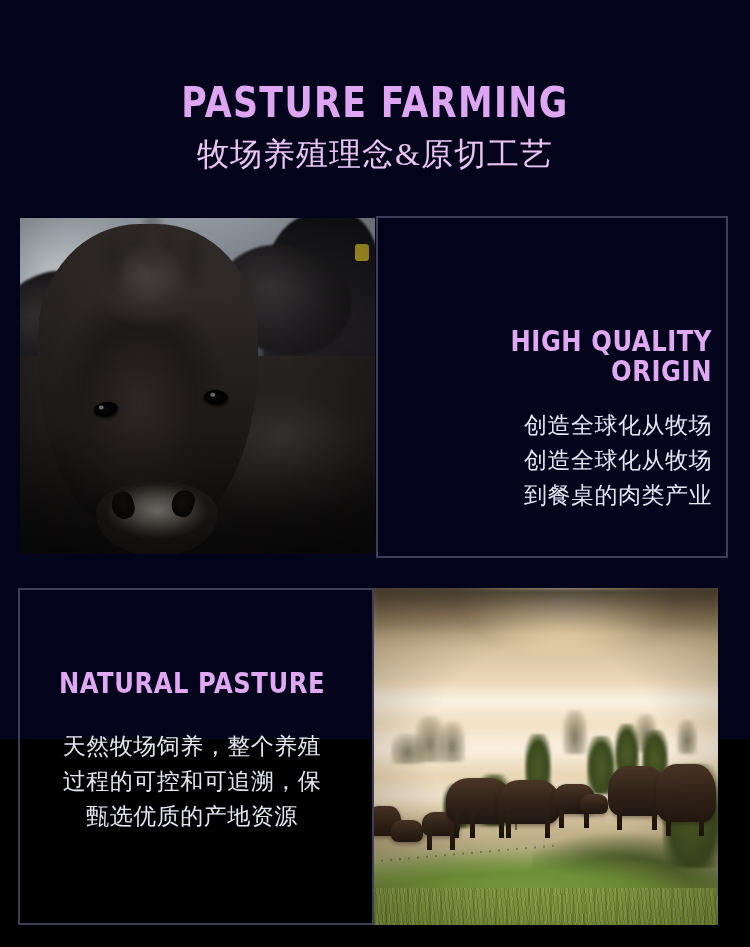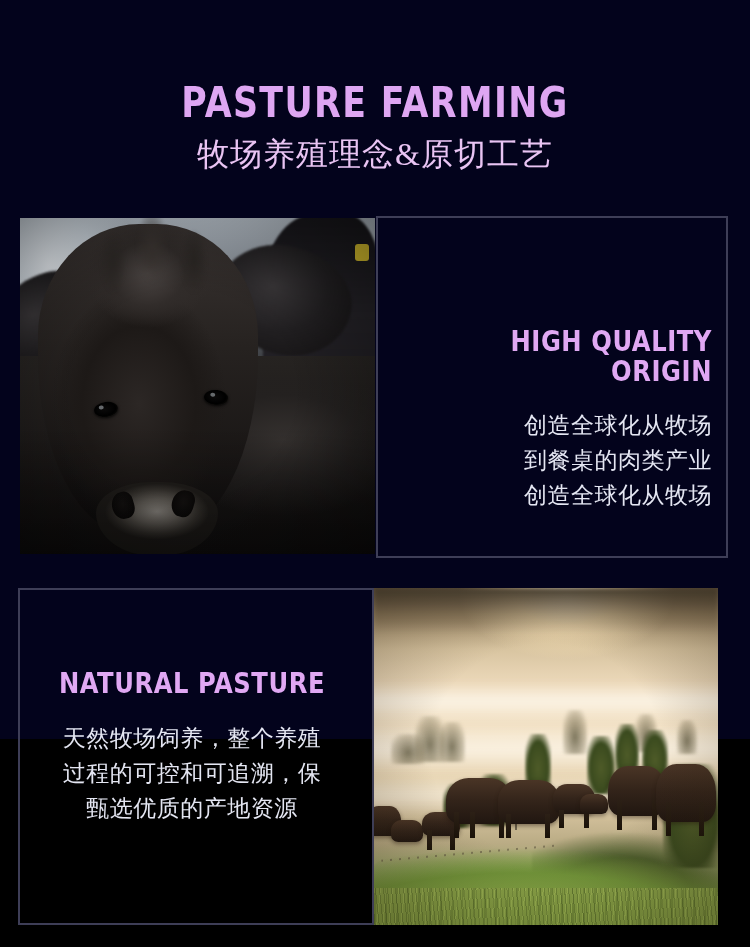--- a/index.html
+++ b/index.html
@@ -250,21 +250,21 @@
   .blk-bl .card-h { transform-origin:center center; }
   .card-p {
     margin-top:22px;
     font-family:"Liberation Serif","DejaVu Serif",serif;
     font-size:23px;
     line-height:1.52;
     color:#e4e6f2;
     letter-spacing:0.5px;
   }
   .card-p div { white-space:nowrap; }
-  .blk-bl .card-p { margin-top:24px; }
+  .blk-bl .card-p { margin-top:32px; }
 </style>
 </head>
 <body>
 
 <div class="page">
 
   <div class="header">
     <div class="title">PASTURE FARMING</div>
     <div class="subtitle">牧场养殖理念&amp;原切工艺</div>
   </div>
@@ -290,22 +290,22 @@
     </div>
     <div class="cow-vign"></div>
   </div>
 
   <div class="panel-tr"></div>
 
   <div class="blk-tr">
     <div class="card-h">HIGH QUALITY ORIGIN</div>
     <div class="card-p">
       <div>创造全球化从牧场</div>
+      <div>创造全球化从牧场</div>
       <div>到餐桌的肉类产业</div>
-      <div>创造全球化从牧场</div>
     </div>
   </div>
 
   <div class="panel-bl"></div>
 
   <div class="blk-bl">
     <div class="card-h">NATURAL PASTURE</div>
     <div class="card-p">
       <div>天然牧场饲养，整个养殖</div>
       <div>过程的可控和可追溯，保</div>

